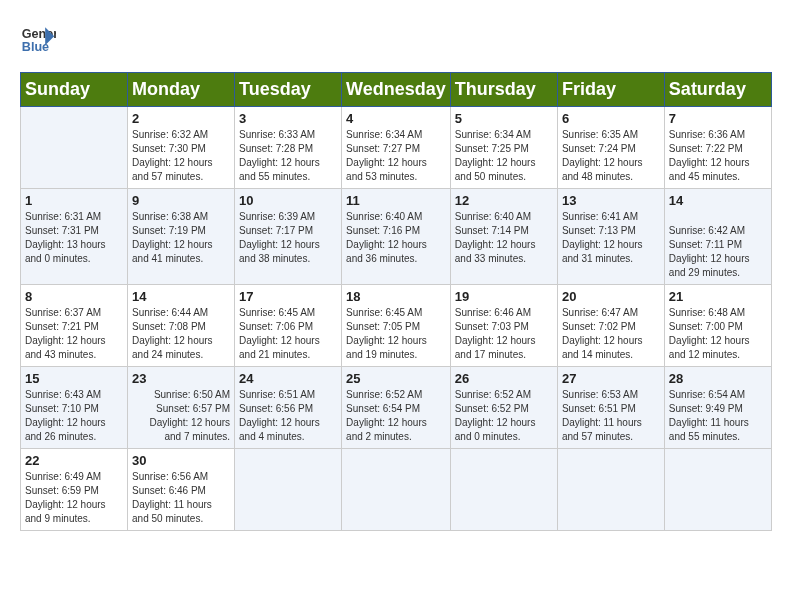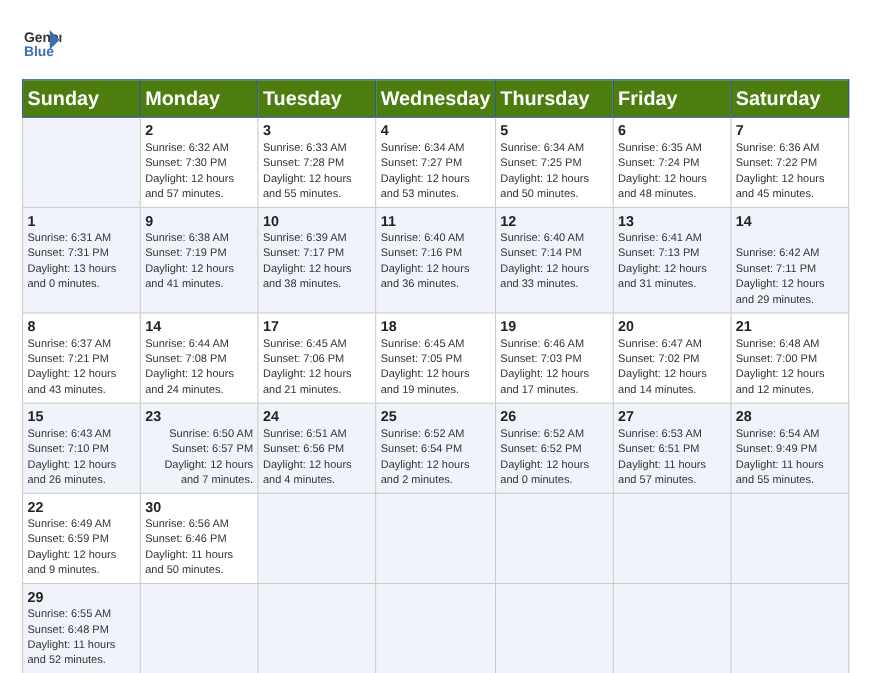--- a/index.html
+++ b/index.html
@@ -325,29 +325,14 @@
 Sunset: 6:46 PM
 Daylight: 11 hours
 and 50 minutes.</div>
         </td>
         <td class="empty-cell"></td>
         <td class="empty-cell"></td>
         <td class="empty-cell"></td>
         <td class="empty-cell"></td>
         <td class="empty-cell"></td>
       </tr>
-      <tr>
-        <td>
-          <span class="day-num">29</span>
-          <div class="day-info" style="white-space: pre-line;">Sunrise: 6:55 AM
-Sunset: 6:48 PM
-Daylight: 11 hours
-and 52 minutes.</div>
-        </td>
-        <td class="empty-cell"></td>
-        <td class="empty-cell"></td>
-        <td class="empty-cell"></td>
-        <td class="empty-cell"></td>
-        <td class="empty-cell"></td>
-        <td class="empty-cell"></td>
-      </tr>
     </tbody>
 </table>
 
 </body></html>

